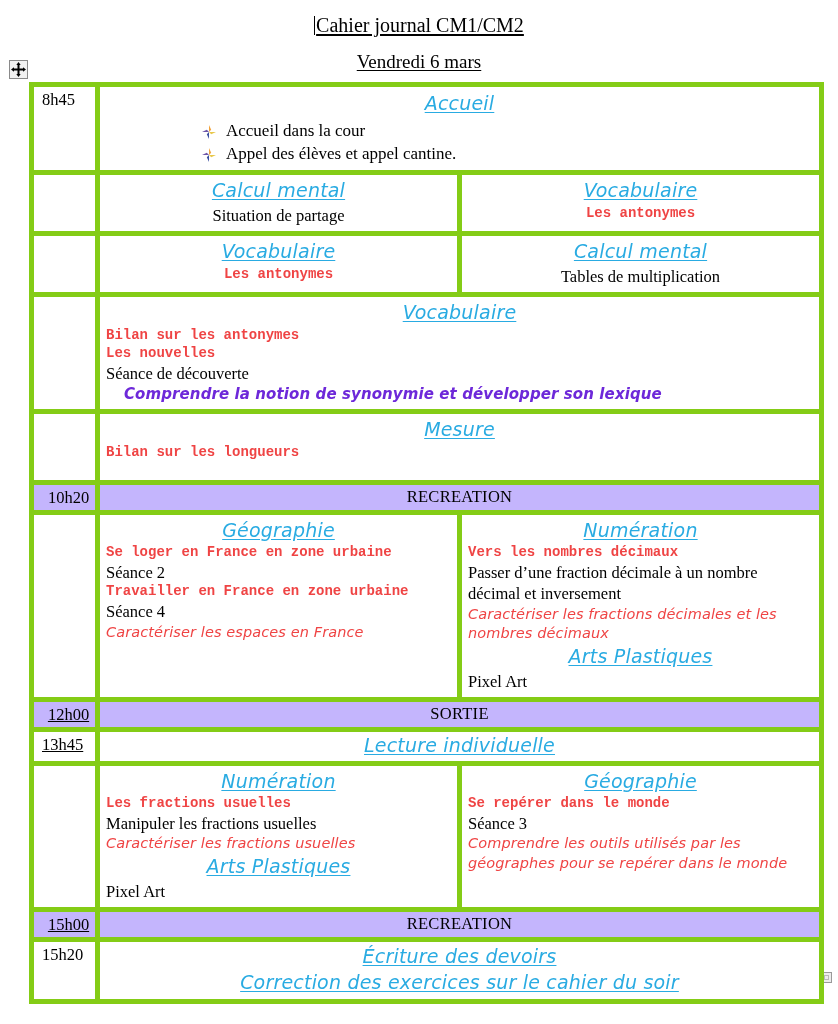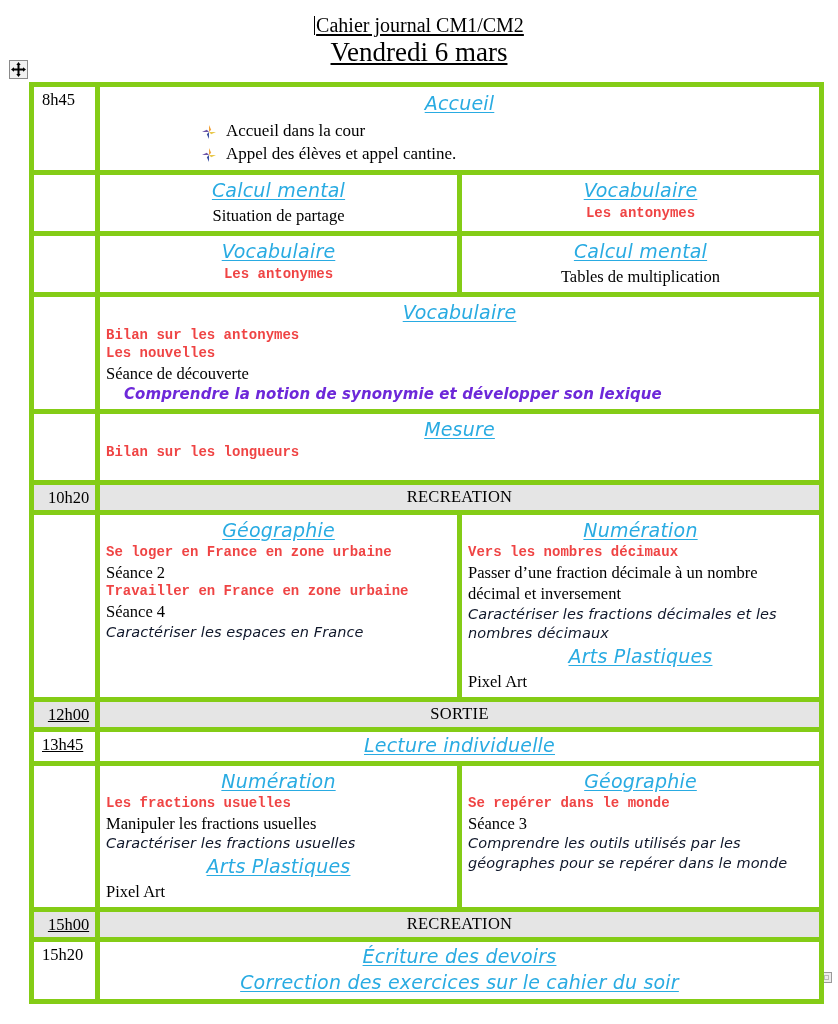--- a/index.html
+++ b/index.html
@@ -28,24 +28,24 @@
   .doc-title .underlined{ text-decoration:underline; text-underline-offset:2px;}
   .caret{
     display:inline-block;
     width:1px;height:19px;
     background:#000;
     vertical-align:-3px;
     margin-right:1px;
   }
   .doc-subtitle{
     font-family:"Liberation Serif", serif;
-    font-size:27px;
+    font-size:19px;
     text-decoration:underline;
     text-underline-offset:2px;
-    margin-top:1px;
+    margin-top:15px;
   }
 
   
   .move-handle{
     position:absolute;
     left:9px; top:60px;
     width:19px;height:19px;
     border:1px solid #8a8a8a;
     background:#f2f2f2;
     box-sizing:border-box;
@@ -113,21 +113,21 @@
     line-height:1.28;
   }
   .red.u{ text-decoration:underline; text-underline-offset:1px;}
   .black{
     color:#000;
     font-family:"Liberation Serif", serif;
     font-size:16.5px;
     line-height:1.28;
   }
   .green{
-    color:#0f172a;
+    color:#ef4444;
     font-family:"DejaVu Sans", sans-serif;
     font-style:italic;
     font-size:14.5px;
     line-height:1.36;
     letter-spacing:0.1px;
   }
   .green.bold{ color:#6d28d9; font-weight:bold; font-size:15px;margin-left:18px;}
   .centered{ text-align:center; }
 
   
@@ -143,21 +143,21 @@
     position:relative;
     padding-left:24px;
   }
   .bullets li .bullet-ico{
     position:absolute;left:0;top:3px;
     width:14px;height:14px;
   }
 
   
   tr.break td{
-    background:#e5e5e5;
+    background:#c4b5fd;
     text-align:center;
   }
   .break-label{
     font-family:"Liberation Serif", serif;
     font-size:16.5px;
     padding:2px 0 3px 0;
     letter-spacing:0.3px;
   }
   .h-accueil{ padding-top:4px; }
 </style>

